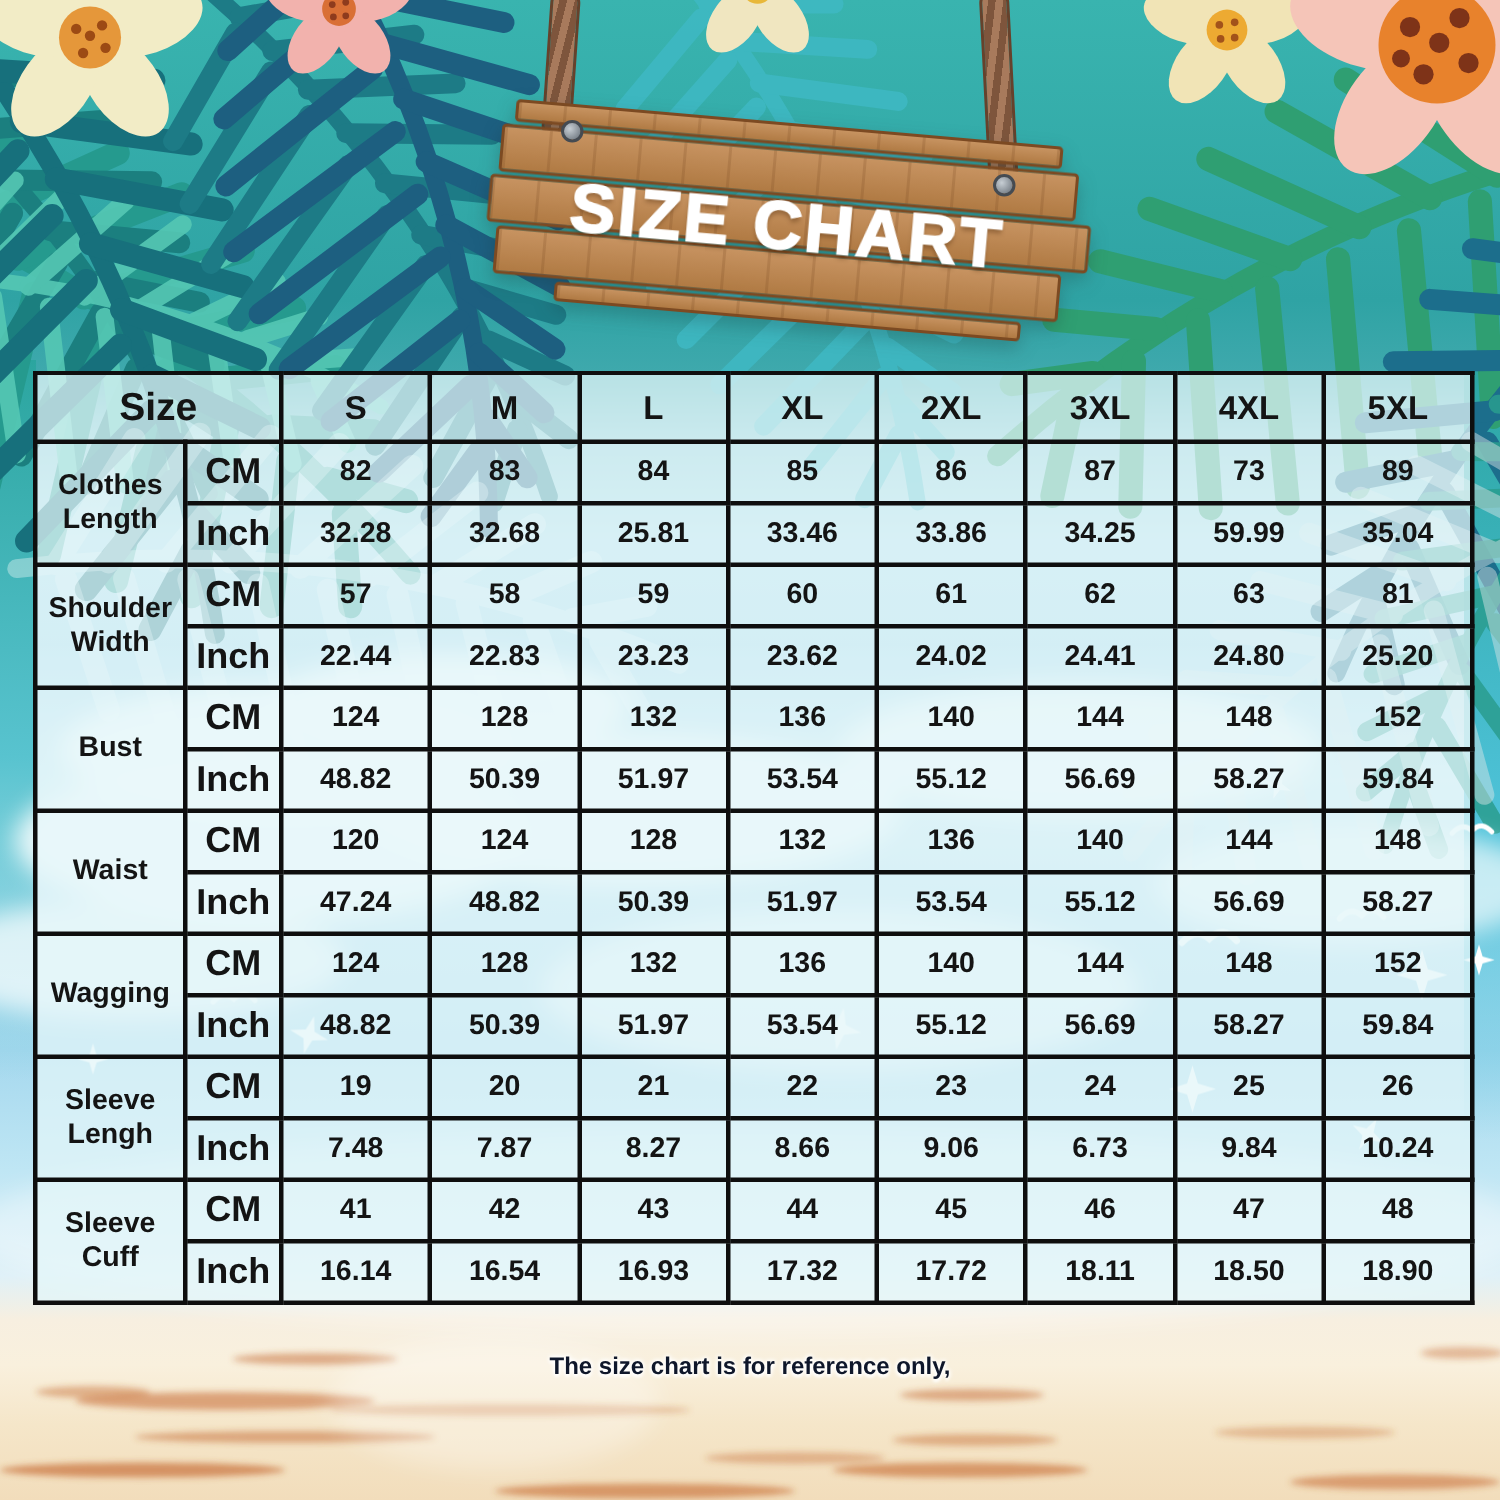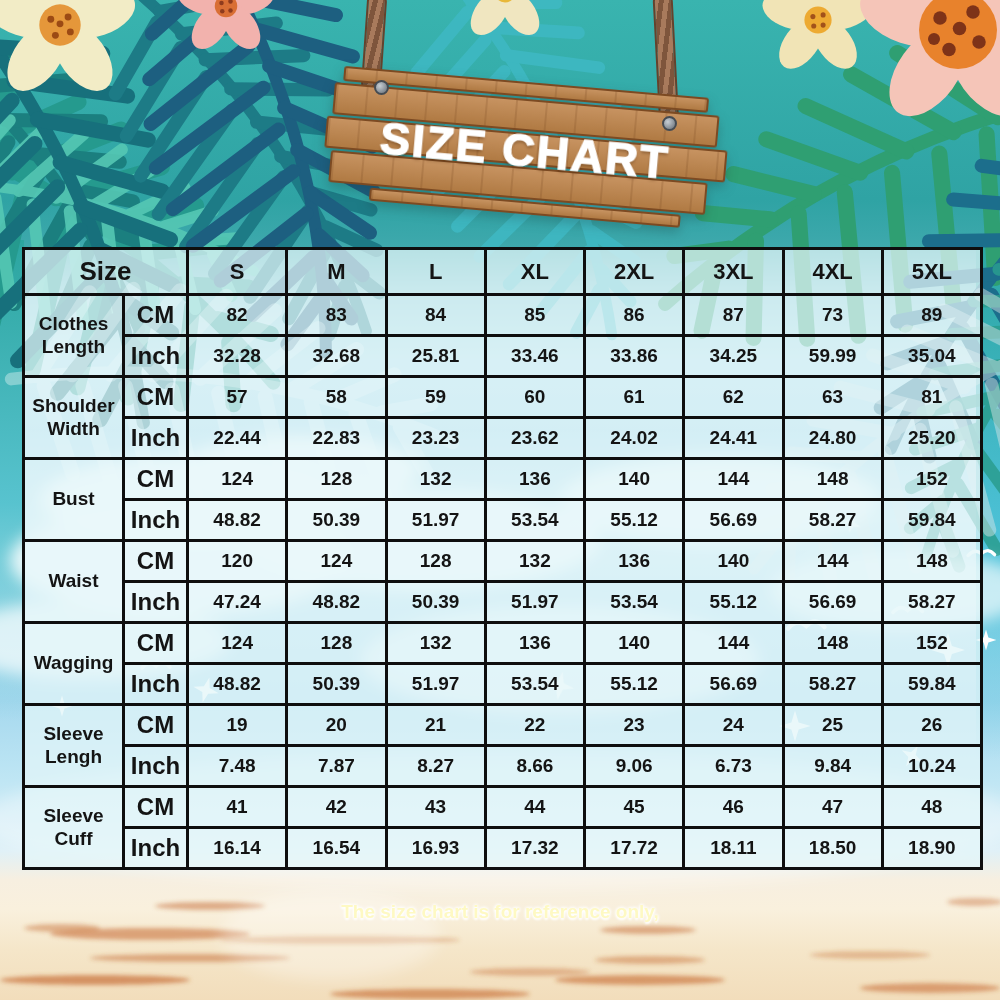--- a/index.html
+++ b/index.html
@@ -71,21 +71,21 @@
   .size-table tbody tr{height:41px;}
   .size-table th.corner{font-size:26px;}
   .size-table th.size-head{font-size:22px;}
   .size-table th.mlabel{font-size:19px; line-height:1.2;}
   .size-table td.unit{font-size:24px;}
   .size-table td.val{font-size:19px;}
 
   
   .footnote{
     position:absolute; left:0; right:0; top:897px; z-index:2;
-    text-align:center; font-size:19px; font-weight:bold; color:#fef9c3; line-height:30px;
+    text-align:center; font-size:16px; font-weight:bold; color:#0f172a; line-height:30px;
     text-shadow:0 0 3px #fff, 0 0 3px #fff, 0 0 4px #fff, 0 2px 2px rgba(255,255,255,.85);
   }
 </style>
 </head>
 <body>
 
 <div id="stage">
 
   <div class="bg"></div>
 

